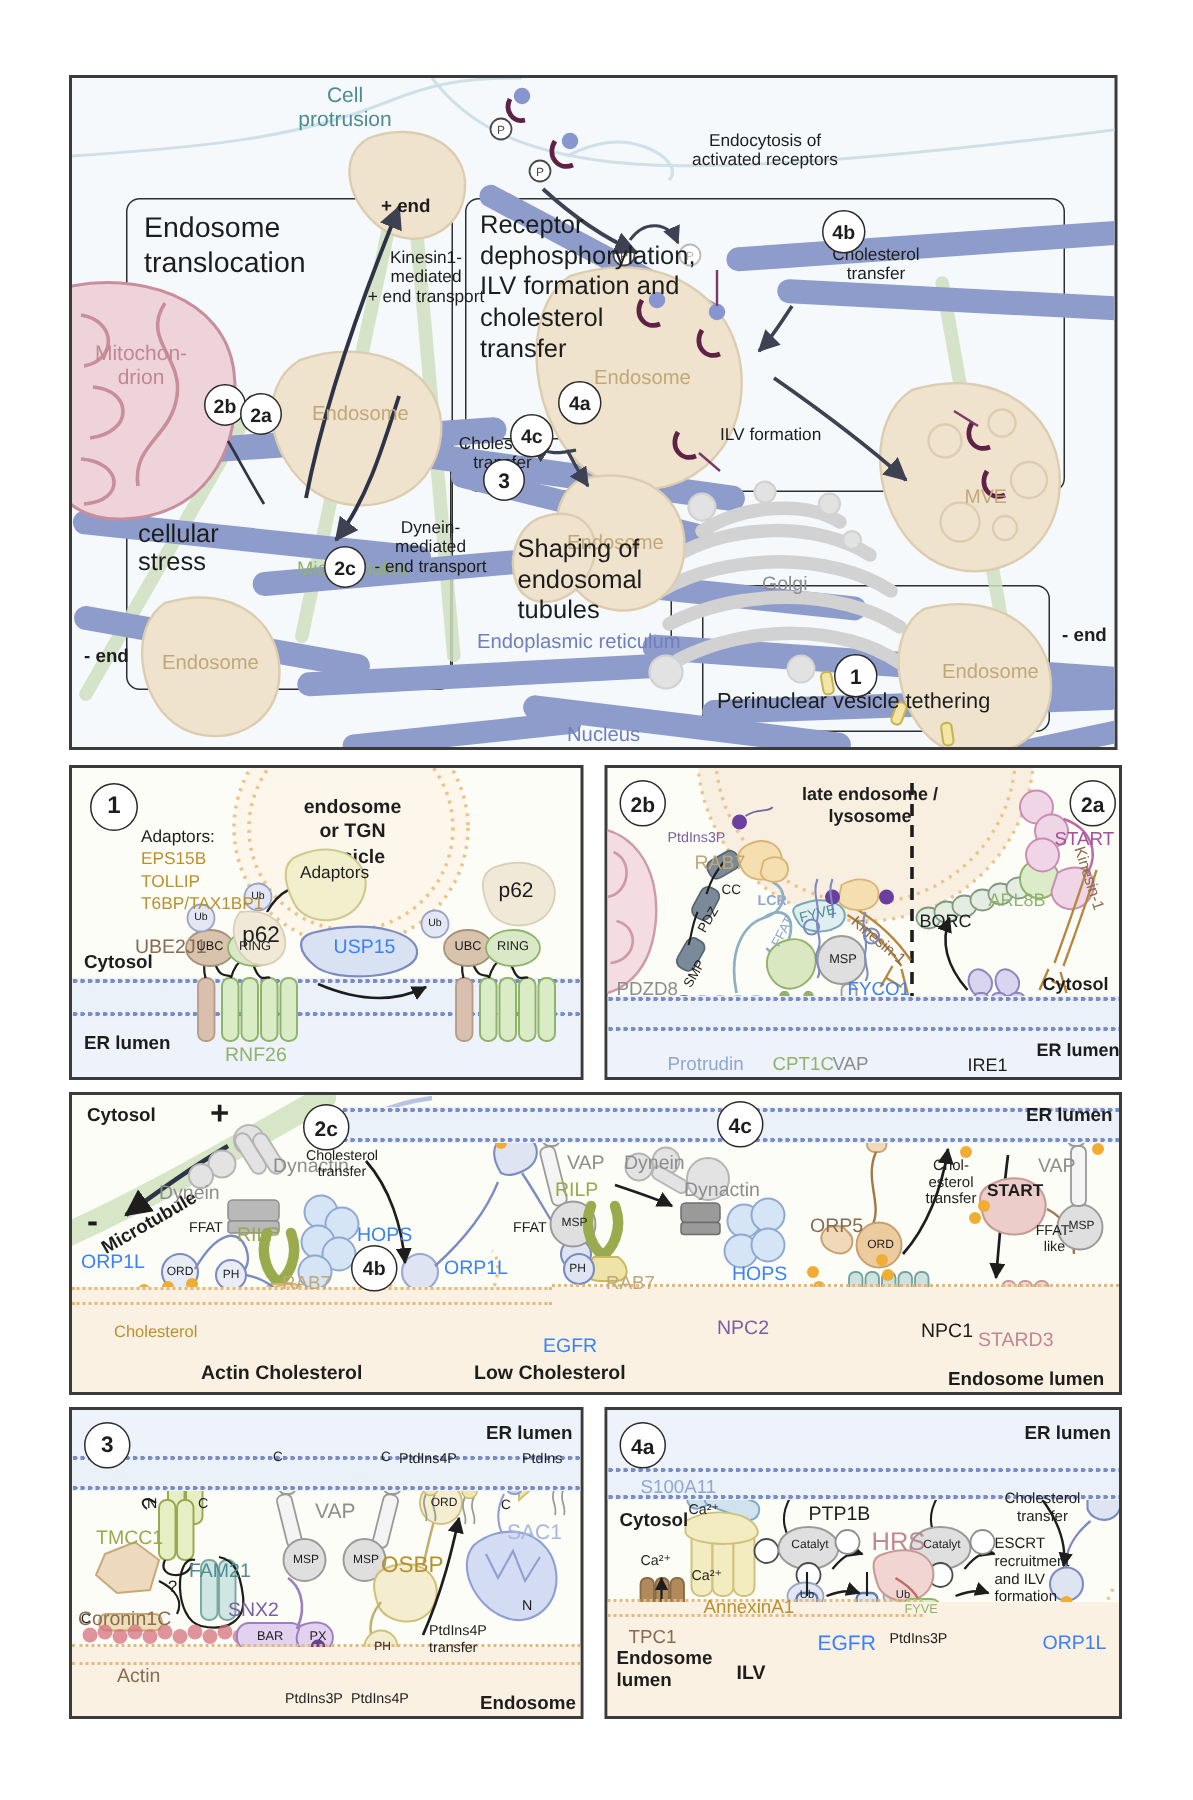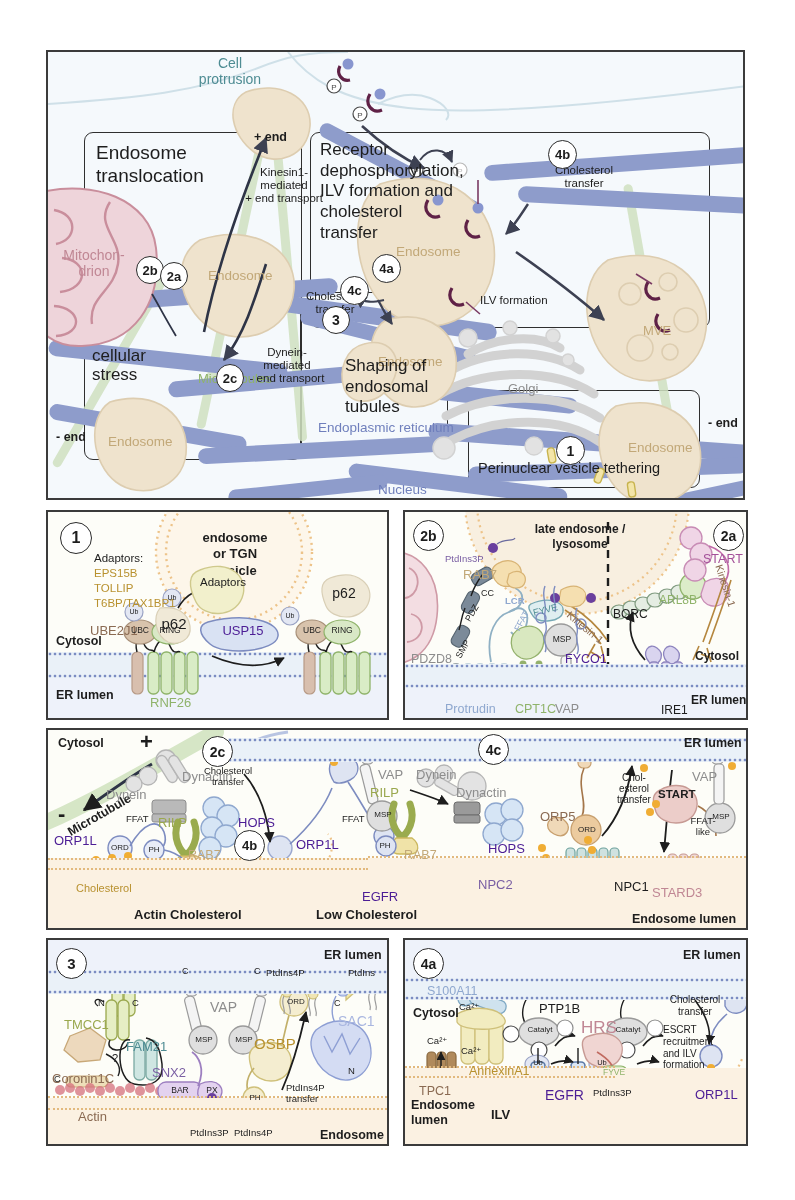--- a/index.html
+++ b/index.html
@@ -23,21 +23,21 @@
   .ctr{text-align:center;}
 
   
   .c-teal{color:#4e8c93;}
   .c-tan{color:#c2a878;}
   .c-green{color:#8fb36a;}
   .c-blue{color:#6f7fbc;}
   .c-dark{color:#1d1d1d;}
   .c-pink{color:#c08794;}
   .c-gray{color:#8d8d8d;}
-  .c-orp{color:#4c1d95;}
+  .c-orp{color:#3b82f6;}
   .c-brown{color:#8a6a52;}
   .c-purple{color:#7a5fa3;}
   .c-mag{color:#a4519a;}
   .c-gold{color:#b8912f;}
   .c-olive{color:#9aa84e;}
   .c-sac{color:#a9b6e0;}
   .c-ltblue{color:#8fa8cf;}
 
   
   #top{left:46px;top:50px;width:699px;height:450px;background:#f5f9fc;}
@@ -196,21 +196,21 @@
 
     <path d="M156,280 C168,218 192,150 218,86" stroke="#2e3446" stroke-width="2.6" fill="none" marker-end="url(#ah)"></path>
 
     <path d="M218,212 C206,250 196,282 176,308" stroke="#2e3446" stroke-width="2.6" fill="none" marker-end="url(#ah)"></path>
 
     <path d="M128,284 C116,264 110,252 104,242" stroke="#2e3446" stroke-width="1.8" fill="none"></path>
   </svg>
 
   <div class="t ctr c-teal" style="left:128px;top:4px;width:108px;font-size:14px;">Cell
 protrusion</div>
-  <div class="t ctr c-pink" style="left:-2px;top:196px;width:96px;font-size:14px;text-align:center;">Mitochon-
+  <div class="t ctr c-pink" style="left:-2px;top:176px;width:96px;font-size:14px;text-align:center;">Mitochon-
 drion</div>
   <div class="t c-green" style="left:150px;top:320px;font-size:13px;">Microtubules</div>
   <div class="t c-blue" style="left:270px;top:368px;font-size:13.5px;">Endoplasmic reticulum</div>
   <div class="t c-blue" style="left:330px;top:430px;font-size:13.5px;">Nucleus</div>
   <div class="t c-gray" style="left:460px;top:330px;font-size:13px;">Golgi</div>
   <div class="t c-tan" style="left:595px;top:272px;font-size:13px;">MVE</div>
   <div class="t c-tan" style="left:160px;top:216px;font-size:13.5px;">Endosome</div>
   <div class="t c-tan" style="left:60px;top:382px;font-size:13.5px;">Endosome</div>
   <div class="t c-tan" style="left:348px;top:192px;font-size:13.5px;">Endosome</div>
   <div class="t c-tan" style="left:330px;top:302px;font-size:13.5px;">Endosome</div>
@@ -219,21 +219,23 @@
   <div class="t b c-dark" style="left:8px;top:378px;font-size:12.5px;">- end</div>
   <div class="t b c-dark" style="left:660px;top:364px;font-size:12.5px;">- end</div>
   <div class="t ctr c-dark" style="left:182px;top:114px;width:108px;font-size:11.5px;">Kinesin1-
 mediated
 + end transport</div>
   <div class="t ctr c-dark" style="left:196px;top:294px;width:86px;font-size:11.5px;">Dynein-
 mediated
 - end transport</div>
   <div class="t c-dark" style="left:44px;top:294px;font-size:17px;">cellular
 stress</div>
-  <div class="t c-dark" style="left:432px;top:242px;font-size:11.5px;">ILV formation</div>
+  <div class="t ctr c-dark" style="left:388px;top:36px;width:148px;font-size:11.5px;">Endocytosis of
+activated receptors</div>
+  <div class="t c-dark" style="left:432px;top:232px;font-size:11.5px;">ILV formation</div>
   <div class="t ctr c-dark" style="left:496px;top:112px;width:80px;font-size:11.5px;">Cholesterol
 transfer</div>
   <div class="t ctr c-dark" style="left:250px;top:238px;width:74px;font-size:11.5px;">Cholesterol
 transfer</div>
 
   <div class="subbox" style="left:36px;top:80px;width:218px;height:328px;"></div>
   <div class="t c-dark" style="left:48px;top:90px;font-size:19px;line-height:1.2;">Endosome
 translocation</div>
 
   <div class="subbox" style="left:262px;top:80px;width:400px;height:196px;"></div>
@@ -468,21 +470,21 @@
   <div class="t c-gray" style="left:6px;top:140px;font-size:12.5px;">PDZD8</div>
   <div class="t c-ltblue" style="left:40px;top:190px;font-size:12.5px;">Protrudin</div>
   <div class="t c-green" style="left:110px;top:190px;font-size:12.5px;">CPT1C</div>
   <div class="t c-gray" style="left:150px;top:190px;font-size:12.5px;">VAP</div>
   <div class="t c-orp" style="left:160px;top:140px;font-size:12.5px;">FYCO1</div>
 
   <div class="t c-mag" style="left:298px;top:40px;font-size:12.5px;">START</div>
   <div class="t c-green" style="left:254px;top:82px;font-size:12px;">ARL8B</div>
   <div class="t c-dark" style="left:208px;top:96px;font-size:12px;">BORC</div>
   <div class="t c-brown" style="left:298px;top:68px;font-size:10.5px;transform:rotate(72deg);">Kinesin-1</div>
-  <div class="t c-dark" style="left:256px;top:192px;font-size:12px;text-align:right;">IRE1</div>
+  <div class="t c-dark" style="left:240px;top:192px;font-size:12px;text-align:right;">IRE1</div>
 
   <div class="t b c-dark" style="left:290px;top:138px;font-size:12px;z-index:34;">Cytosol</div>
   <div class="t b c-dark" style="left:286px;top:182px;font-size:12px;z-index:34;">ER lumen</div>
 </div>
 
 <div class="panel" style="left:46px;top:728px;width:702px;height:202px;background:#fdfdf8;">
   <div class="endolumen" style="left:0;top:128px;width:100%;height:74px;"></div>
   <div class="mem" style="left:180px;top:8px;width:522px;height:24px;"></div>
   <div class="dashmem" style="left:0;top:128px;width:320px;"></div>
   <div class="dashmem" style="left:0;top:138px;width:320px;"></div>

